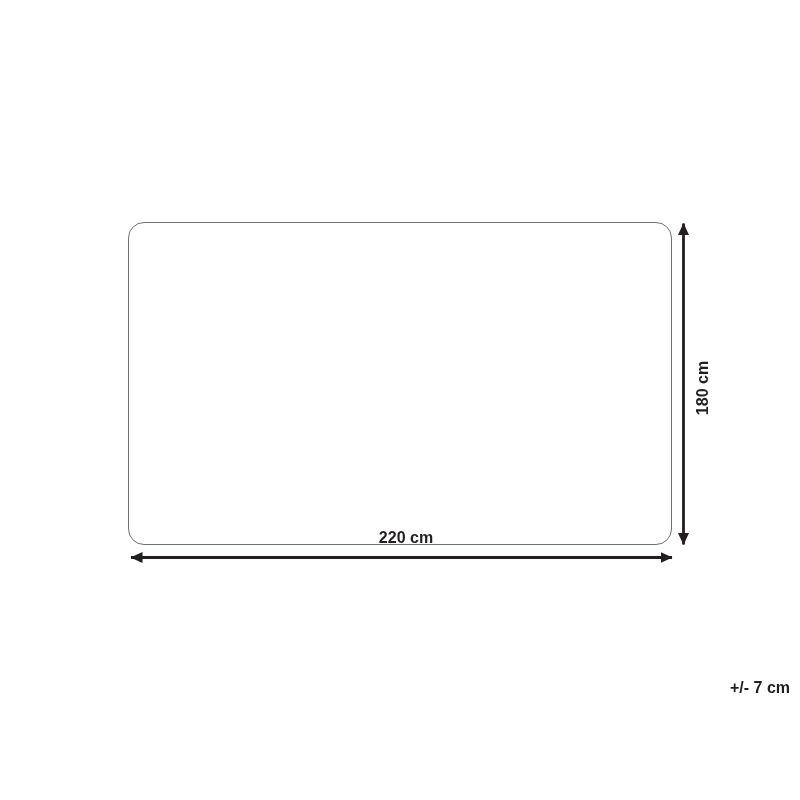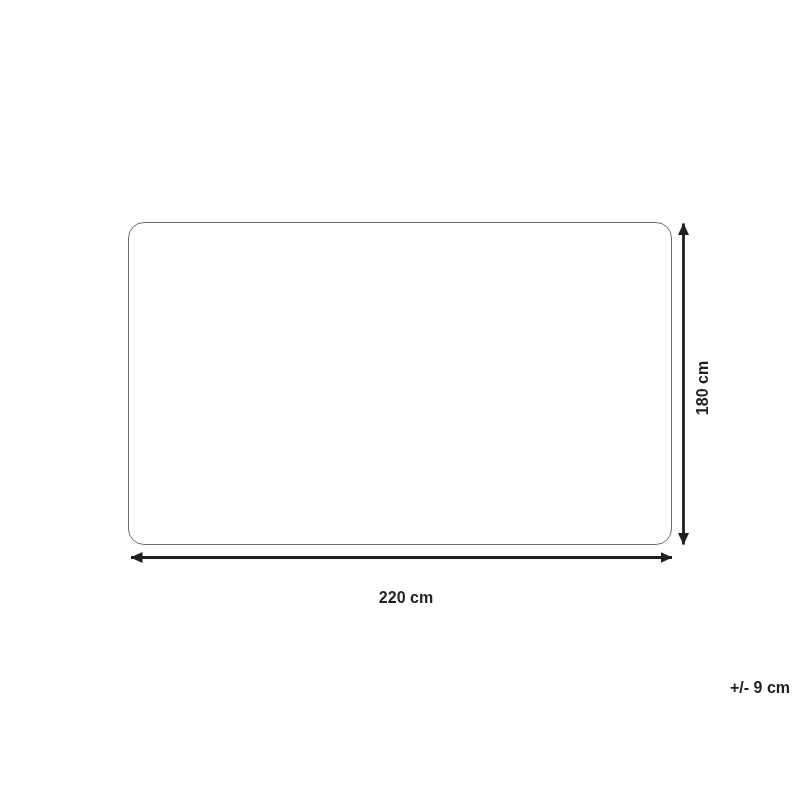--- a/index.html
+++ b/index.html
@@ -47,21 +47,21 @@
   .label {
     position: absolute;
     color: var(--ink);
     font-weight: bold;
     font-size: 16px;
     line-height: 1.2;
     white-space: nowrap;
   }
   .width-label {
     left: 406px;
-    top: 588px;
+    top: 528px;
     transform: translateX(-50%);
   }
   .height-label {
     left: 703px;
     top: 388px;
     transform: translate(-50%, -50%) rotate(-90deg);
   }
   .tolerance-label {
     right: 10px;
     top: 678px;
@@ -82,15 +82,15 @@
       </marker>
     </defs>
     <line class="dim-line" x1="131" y1="557.5" x2="672" y2="557.5" marker-start="url(#arrowhead)" marker-end="url(#arrowhead)"></line>
     <line class="dim-line" x1="683.5" y1="223.5" x2="683.5" y2="544.5" marker-start="url(#arrowhead)" marker-end="url(#arrowhead)"></line>
   </svg>
 
   <div class="label width-label">220 cm</div>
 
   <div class="label height-label">180 cm</div>
 
-  <div class="label tolerance-label">+/- 9 cm</div>
+  <div class="label tolerance-label">+/- 7 cm</div>
 
 </div>
 
 </body></html>

